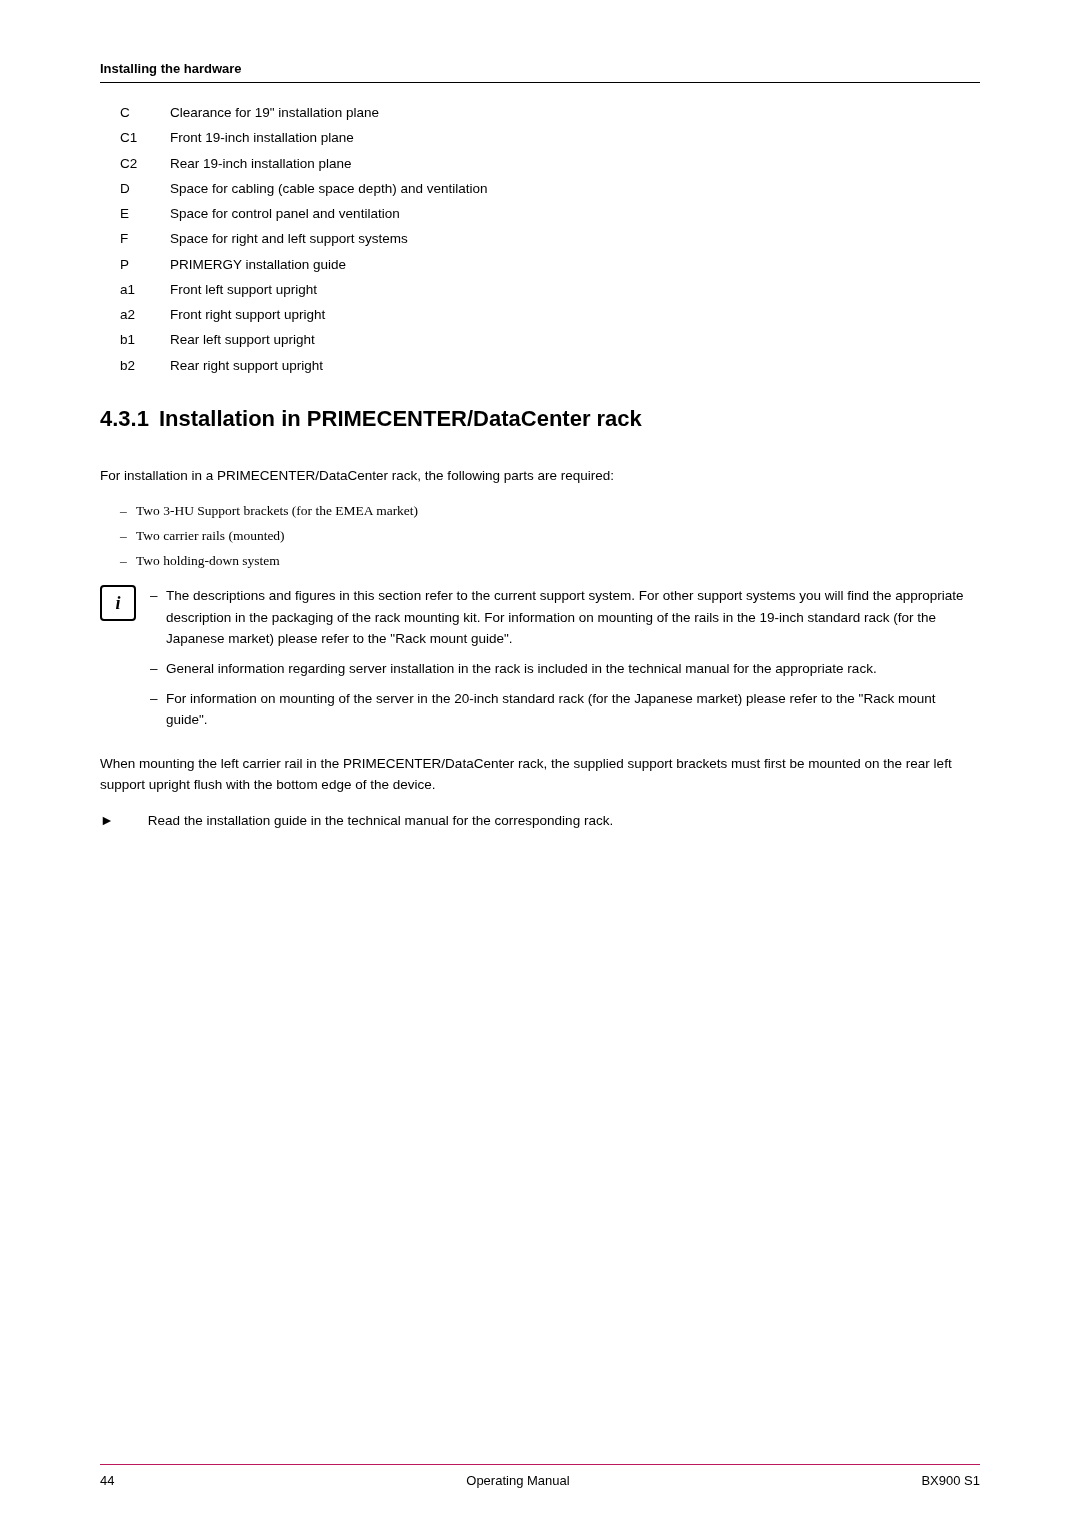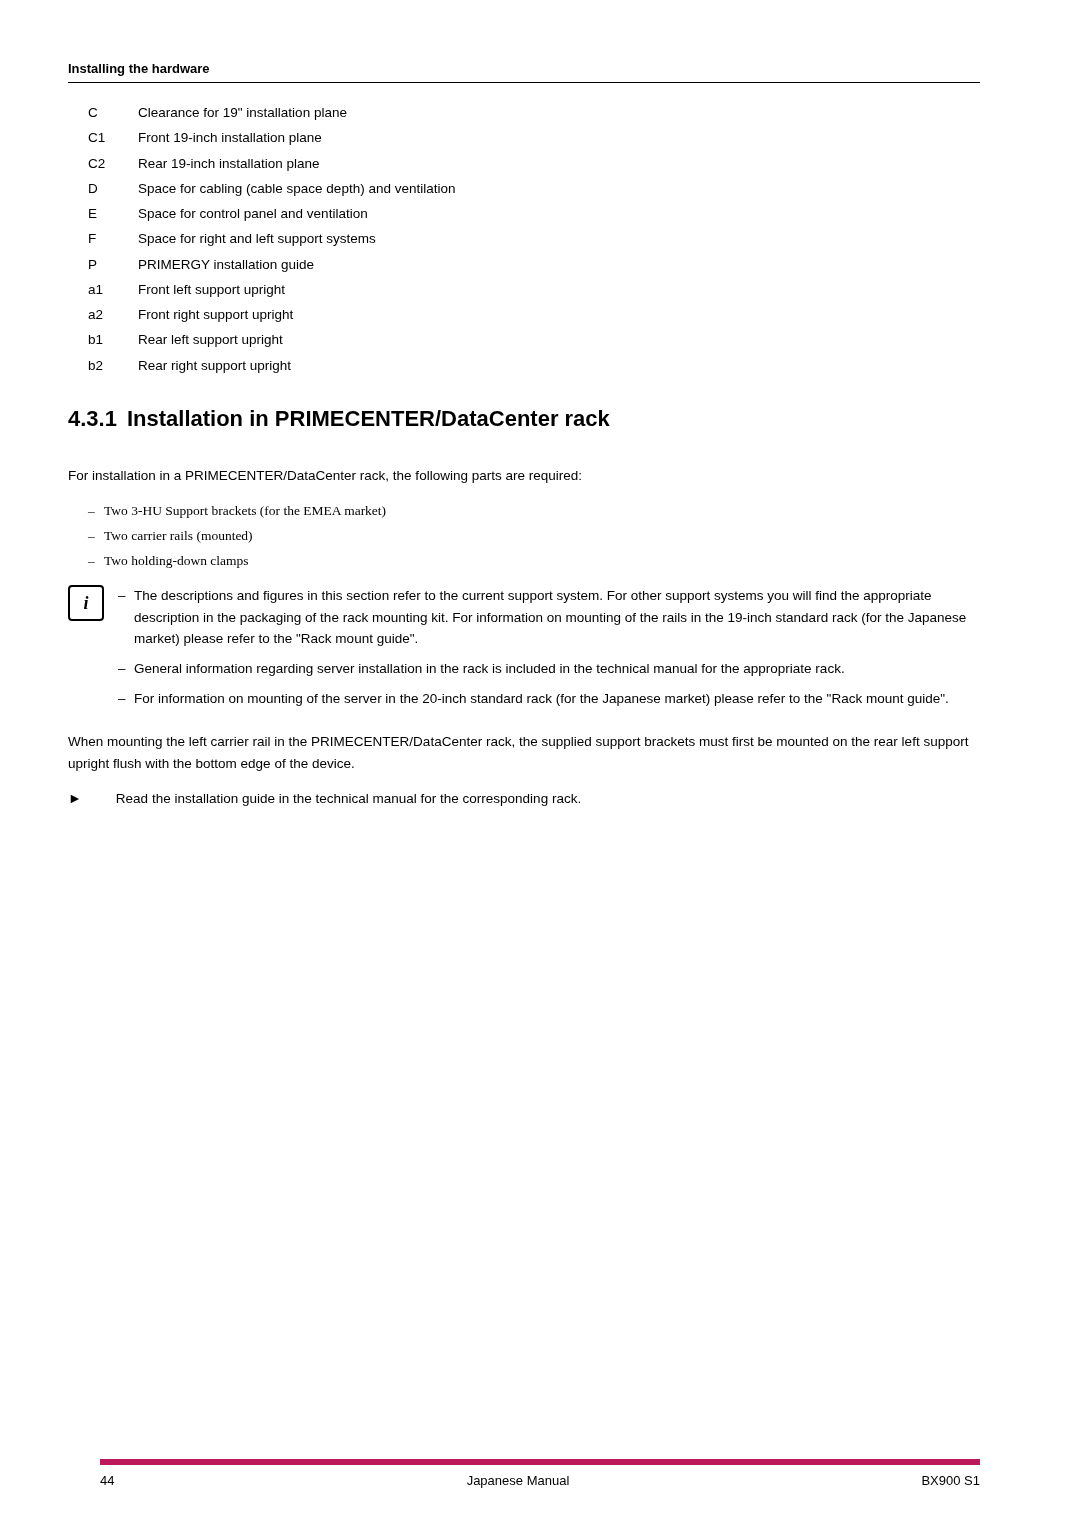--- a/index.html
+++ b/index.html
@@ -13,21 +13,21 @@
       font-family: Arial, Helvetica, sans-serif;
       font-size: 14px;
       color: #000000;
       width: 1080px;
       min-height: 1528px;
     }
 
     .page {
       width: 1080px;
       min-height: 1528px;
-      padding: 60px 100px 60px 68px;
+      padding: 60px 100px 60px 100px;
       position: relative;
     }
 
     .section-header {
       border-bottom: 1px solid #000000;
       padding-bottom: 6px;
       margin-bottom: 20px;
     }
 
     .section-header-title {
@@ -155,21 +155,21 @@
       font-size: 13.5px;
       line-height: 1.6;
       margin-left: 22px;
     }
 
     .page-footer {
       position: absolute;
       bottom: 40px;
       left: 100px;
       right: 100px;
-      border-top: 6px solid #be185d;
+      border-top: 1px solid #be185d;
       padding-top: 8px;
       display: flex;
       justify-content: space-between;
       align-items: center;
     }
 
     .footer-page-number {
       font-size: 13px;
     }
 
@@ -240,21 +240,21 @@
 
   <h2 class="section-title">
     <span class="section-number">4.3.1</span><span>Installation in PRIMECENTER/DataCenter rack</span>
   </h2>
 
   <p class="paragraph">For installation in a PRIMECENTER/DataCenter rack, the following parts are required:</p>
 
   <ul class="bullet-list">
   <li>Two 3-HU Support brackets (for the EMEA market)</li>
       <li>Two carrier rails (mounted)</li>
-      <li>Two holding-down clamps</li>
+      <li>Two holding-down system</li>
     </ul>
 
   <div class="info-box">
     <div class="info-icon">
       <span>i</span>
     </div>
     <div class="info-content">
       <ul class="info-bullet-list">
       <li>The descriptions and figures in this section refer to the current support system. For other support systems you will find the appropriate description in the packaging of the rack mounting kit. For information on mounting of the rails in the 19-inch standard rack (for the Japanese market) please refer to the "Rack mount guide".</li>
           <li>General information regarding server installation in the rack is included in the technical manual for the appropriate rack.</li>
@@ -265,17 +265,17 @@
 
   <p class="paragraph">When mounting the left carrier rail in the PRIMECENTER/DataCenter rack, the supplied support brackets must first be mounted on the rear left support upright flush with the bottom edge of the device.</p>
 
   <div class="action-item">
     <span class="action-arrow">►</span>
     <span class="action-text">Read the installation guide in the technical manual for the corresponding rack.</span>
   </div>
 
   <div class="page-footer">
     <span class="footer-page-number">44</span>
-    <span class="footer-doc-title">Japanese Manual</span>
+    <span class="footer-doc-title">Operating Manual</span>
     <span class="footer-doc-code">BX900 S1</span>
   </div>
 
 </div>
 
 </body></html>

